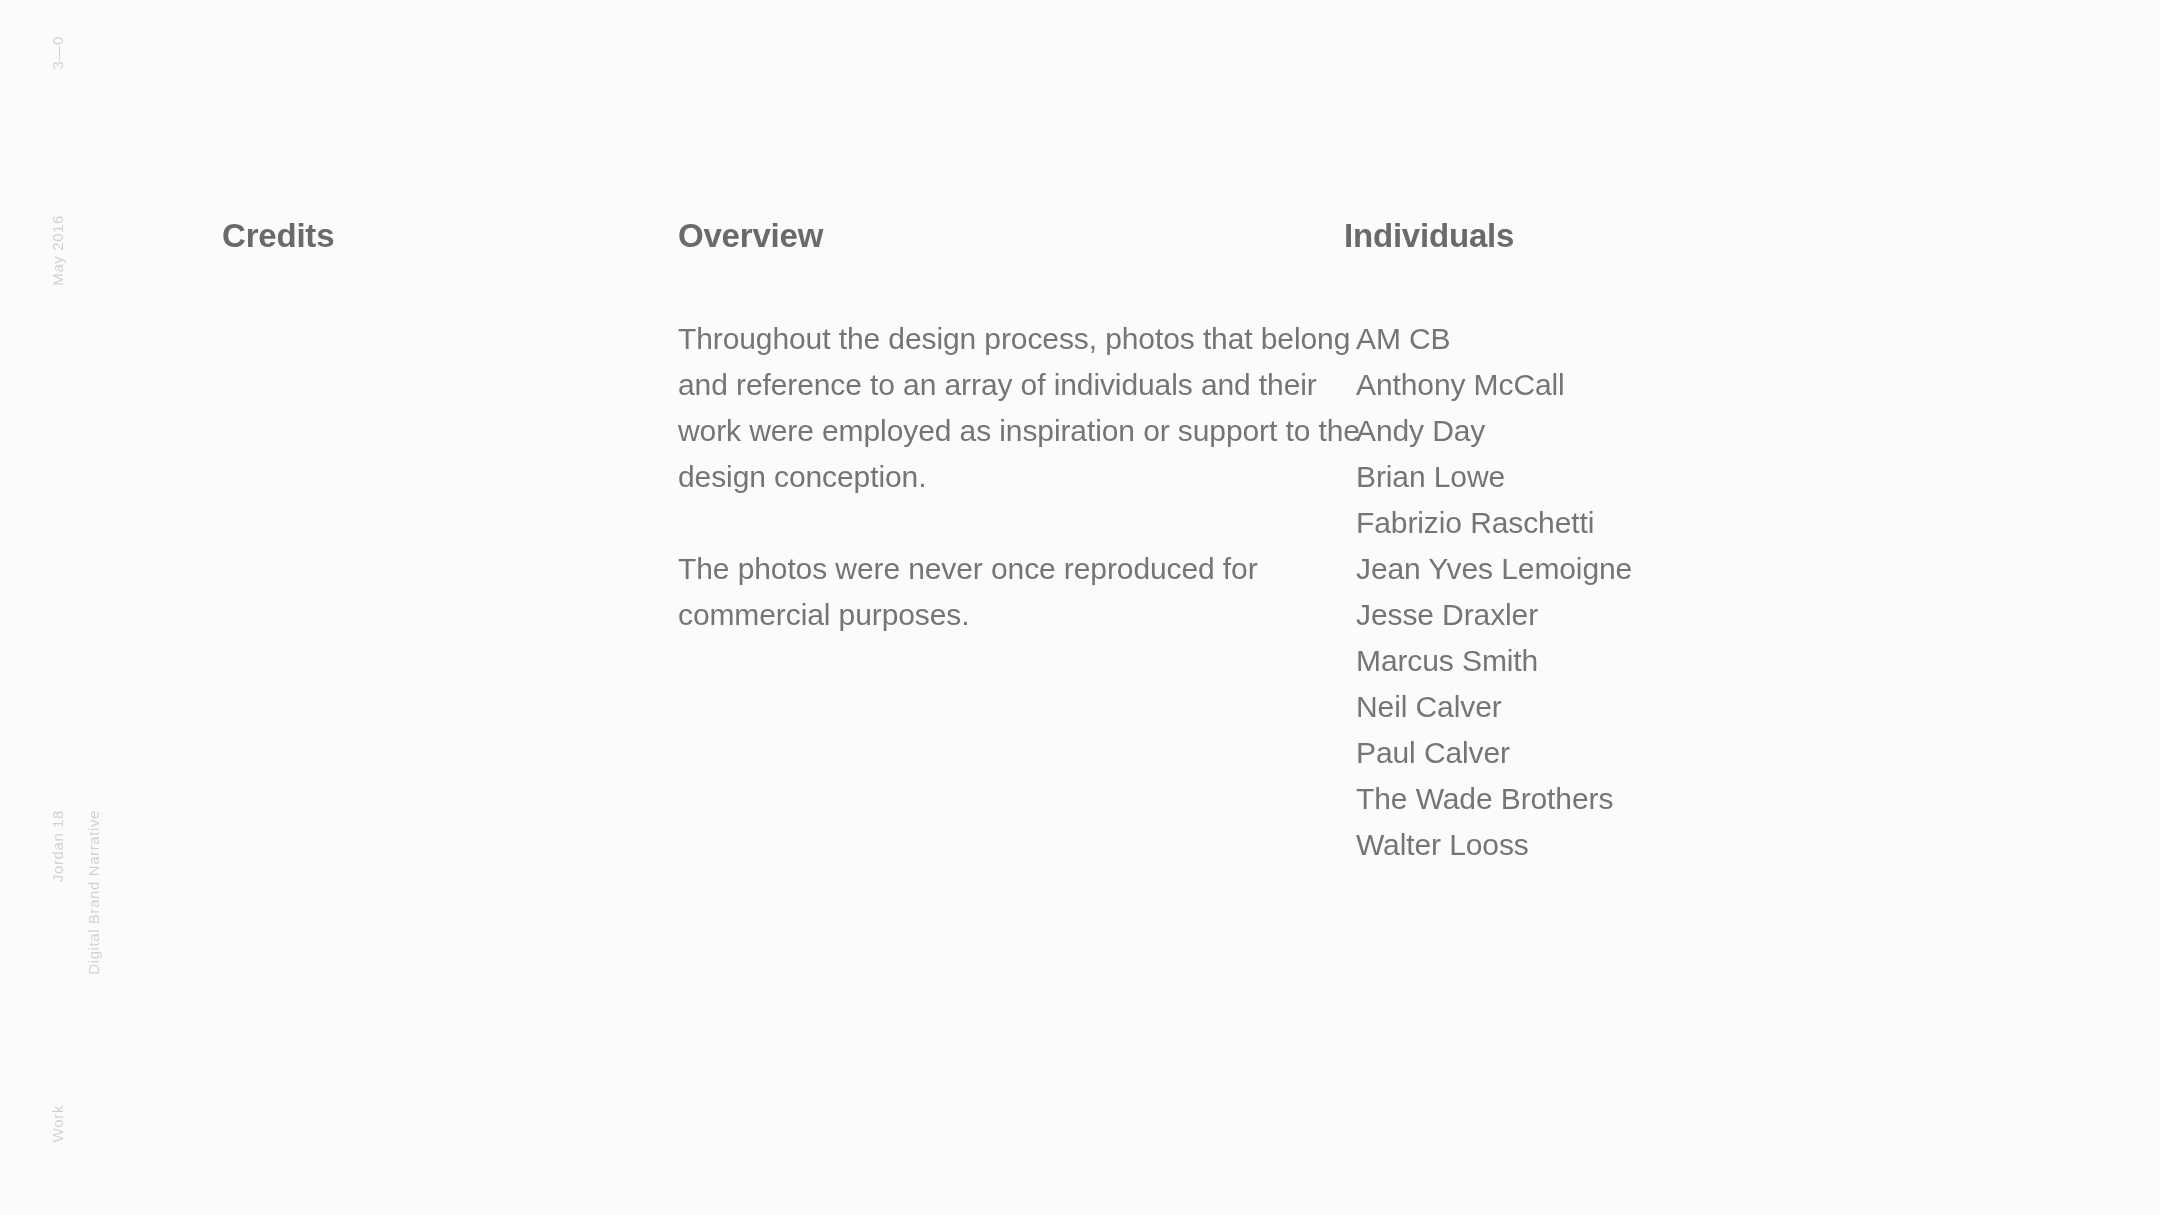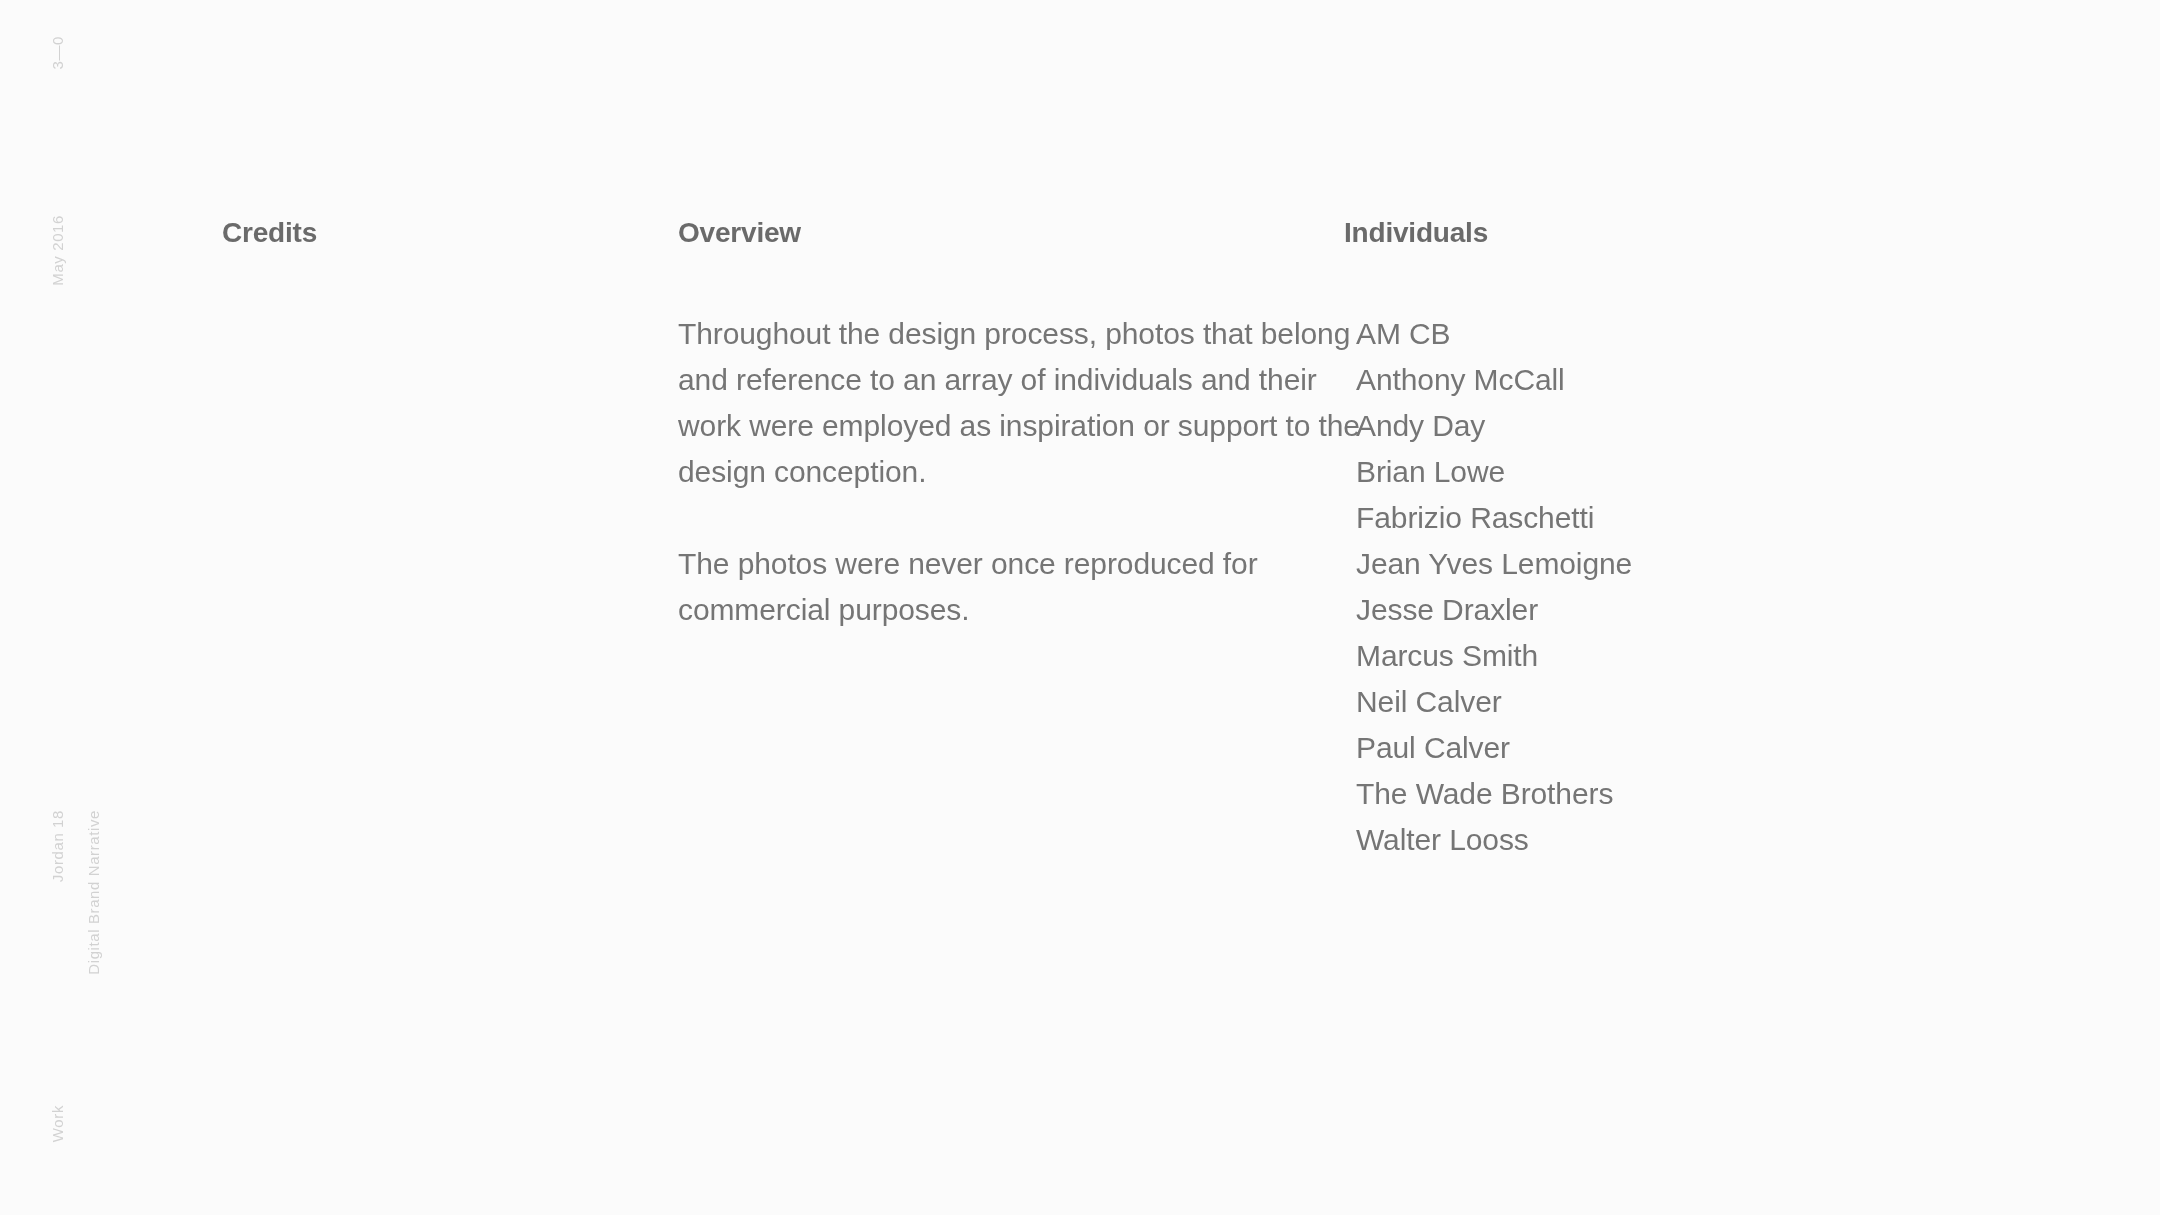--- a/index.html
+++ b/index.html
@@ -50,21 +50,21 @@
   }
   .col {
     position: absolute;
     top: 218px;
   }
   .col-credits     { left: 222px; width: 420px; }
   .col-overview    { left: 678px; width: 690px; }
   .col-individuals { left: 1344px; width: 560px; }
 
   .col-title {
-    font-size: 28px;
+    font-size: 33px;
     font-weight: bold;
     color: #6a6a6a;
     letter-spacing: -0.2px;
     margin: 0 0 62px 0;
     line-height: 1.1;
   }
 
   .para {
     font-size: 30px;
     line-height: 46px;

